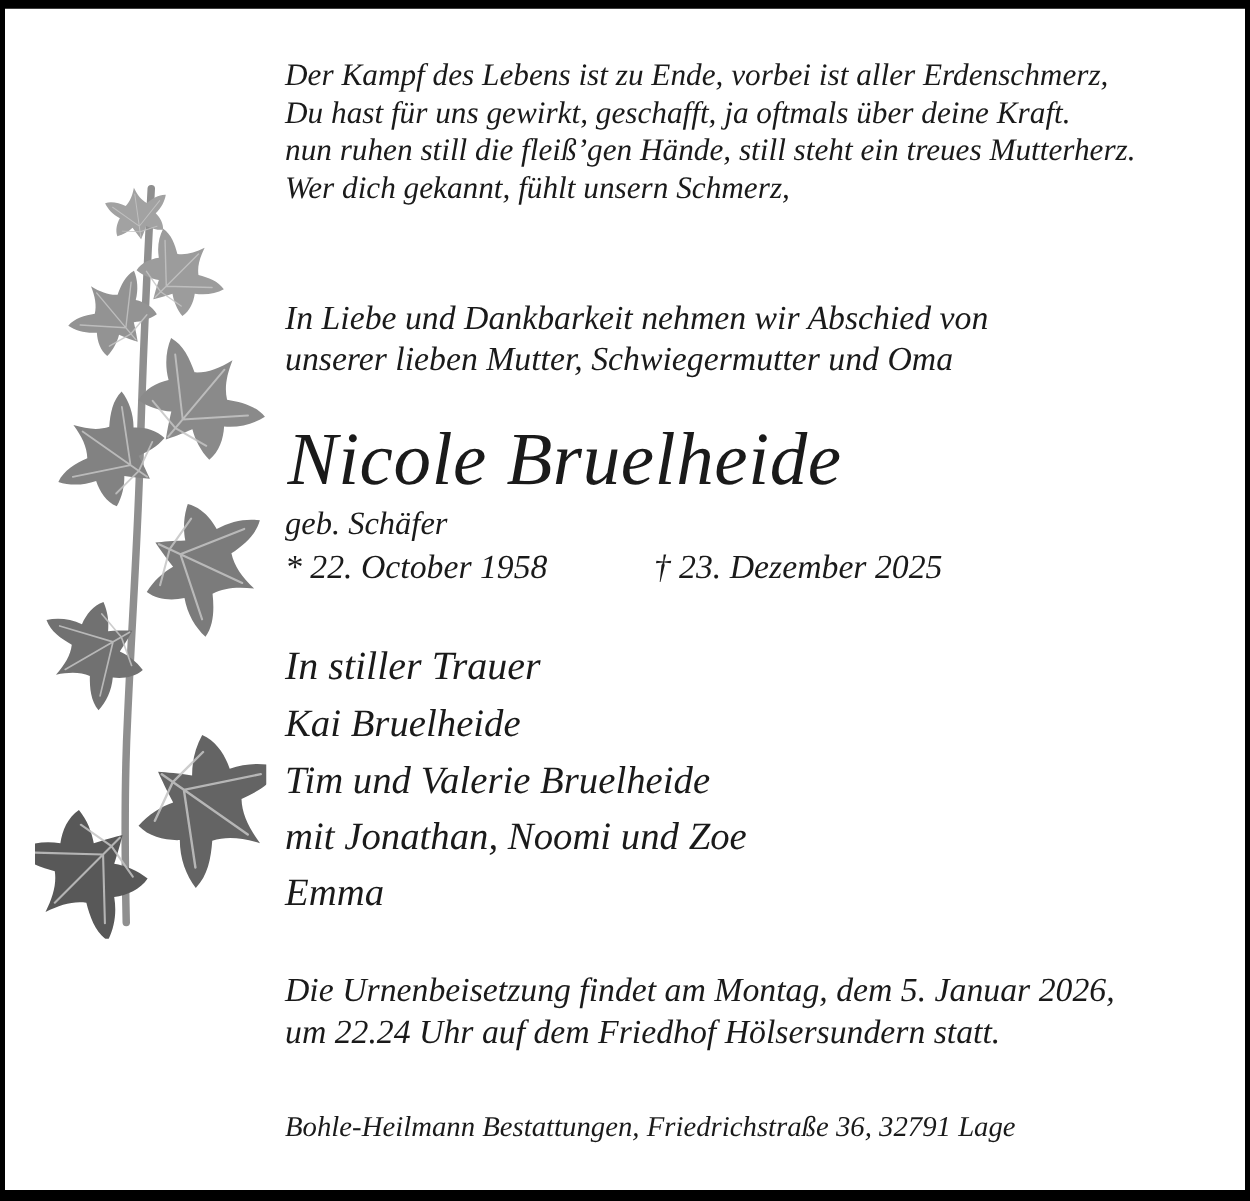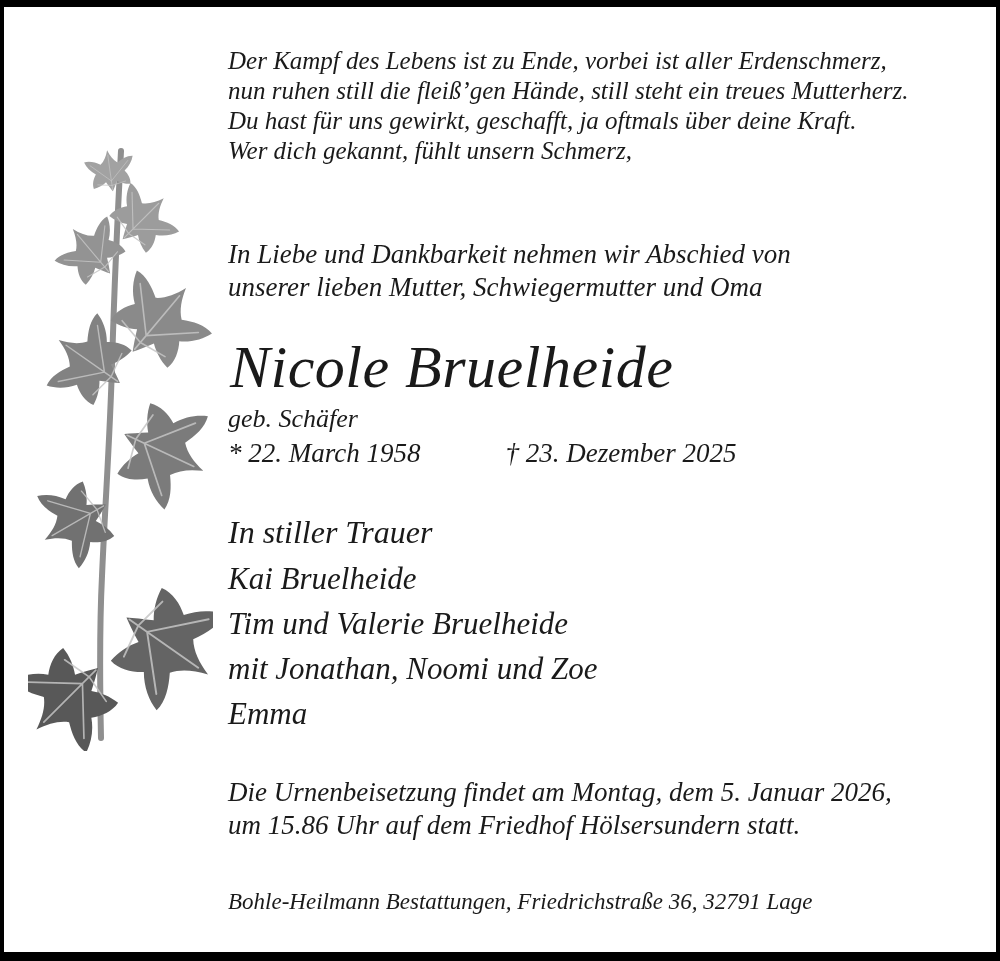--- a/index.html
+++ b/index.html
@@ -98,48 +98,48 @@
       <use href="#ivyLeaf" transform="translate(58 380) rotate(-120) scale(0.85)" fill="#717171"></use>
       <use href="#ivyLeaf" transform="translate(125 500) rotate(125) scale(1.2)" fill="#646464"></use>
       <use href="#ivyLeaf" transform="translate(50 552) rotate(-135) scale(1.05)" fill="#585858"></use>
     </svg>
   </div>
 
   <div class="content">
 
     <div class="poem">
       <div>Der Kampf des Lebens ist zu Ende, vorbei ist aller Erdenschmerz,</div>
+      <div>Du hast für uns gewirkt, geschafft, ja oftmals über deine Kraft.</div>
       <div>nun ruhen still die fleiß’gen Hände, still steht ein treues Mutterherz.</div>
-      <div>Du hast für uns gewirkt, geschafft, ja oftmals über deine Kraft.</div>
       <div>Wer dich gekannt, fühlt unsern Schmerz,</div>
     </div>
 
     <div class="intro">
       <div>In Liebe und Dankbarkeit nehmen wir Abschied von</div>
       <div>unserer lieben Mutter, Schwiegermutter und Oma</div>
     </div>
 
     <h1 class="name">Nicole Bruelheide</h1>
 
     <div class="maiden">geb. Schäfer</div>
 
     <div class="dates">
-      <span class="birth">* 22. March 1958</span><span>† 23. Dezember 2025</span>
+      <span class="birth">* 22. October 1958</span><span>† 23. Dezember 2025</span>
     </div>
 
     <div class="trauer">In stiller Trauer</div>
 
     <div class="mourners">
       <div>Kai Bruelheide</div>
       <div>Tim und Valerie Bruelheide</div>
       <div>mit Jonathan, Noomi und Zoe</div>
       <div>Emma</div>
     </div>
 
     <div class="funeral">
       <div>Die Urnenbeisetzung findet am Montag, dem 5. Januar 2026,</div>
-      <div>um 15.86 Uhr auf dem Friedhof Hölsersundern statt.</div>
+      <div>um 22.24 Uhr auf dem Friedhof Hölsersundern statt.</div>
     </div>
 
     <div class="footerline">Bohle-Heilmann Bestattungen, Friedrichstraße 36, 32791 Lage</div>
 
   </div>
 </div>
 
 </body></html>

